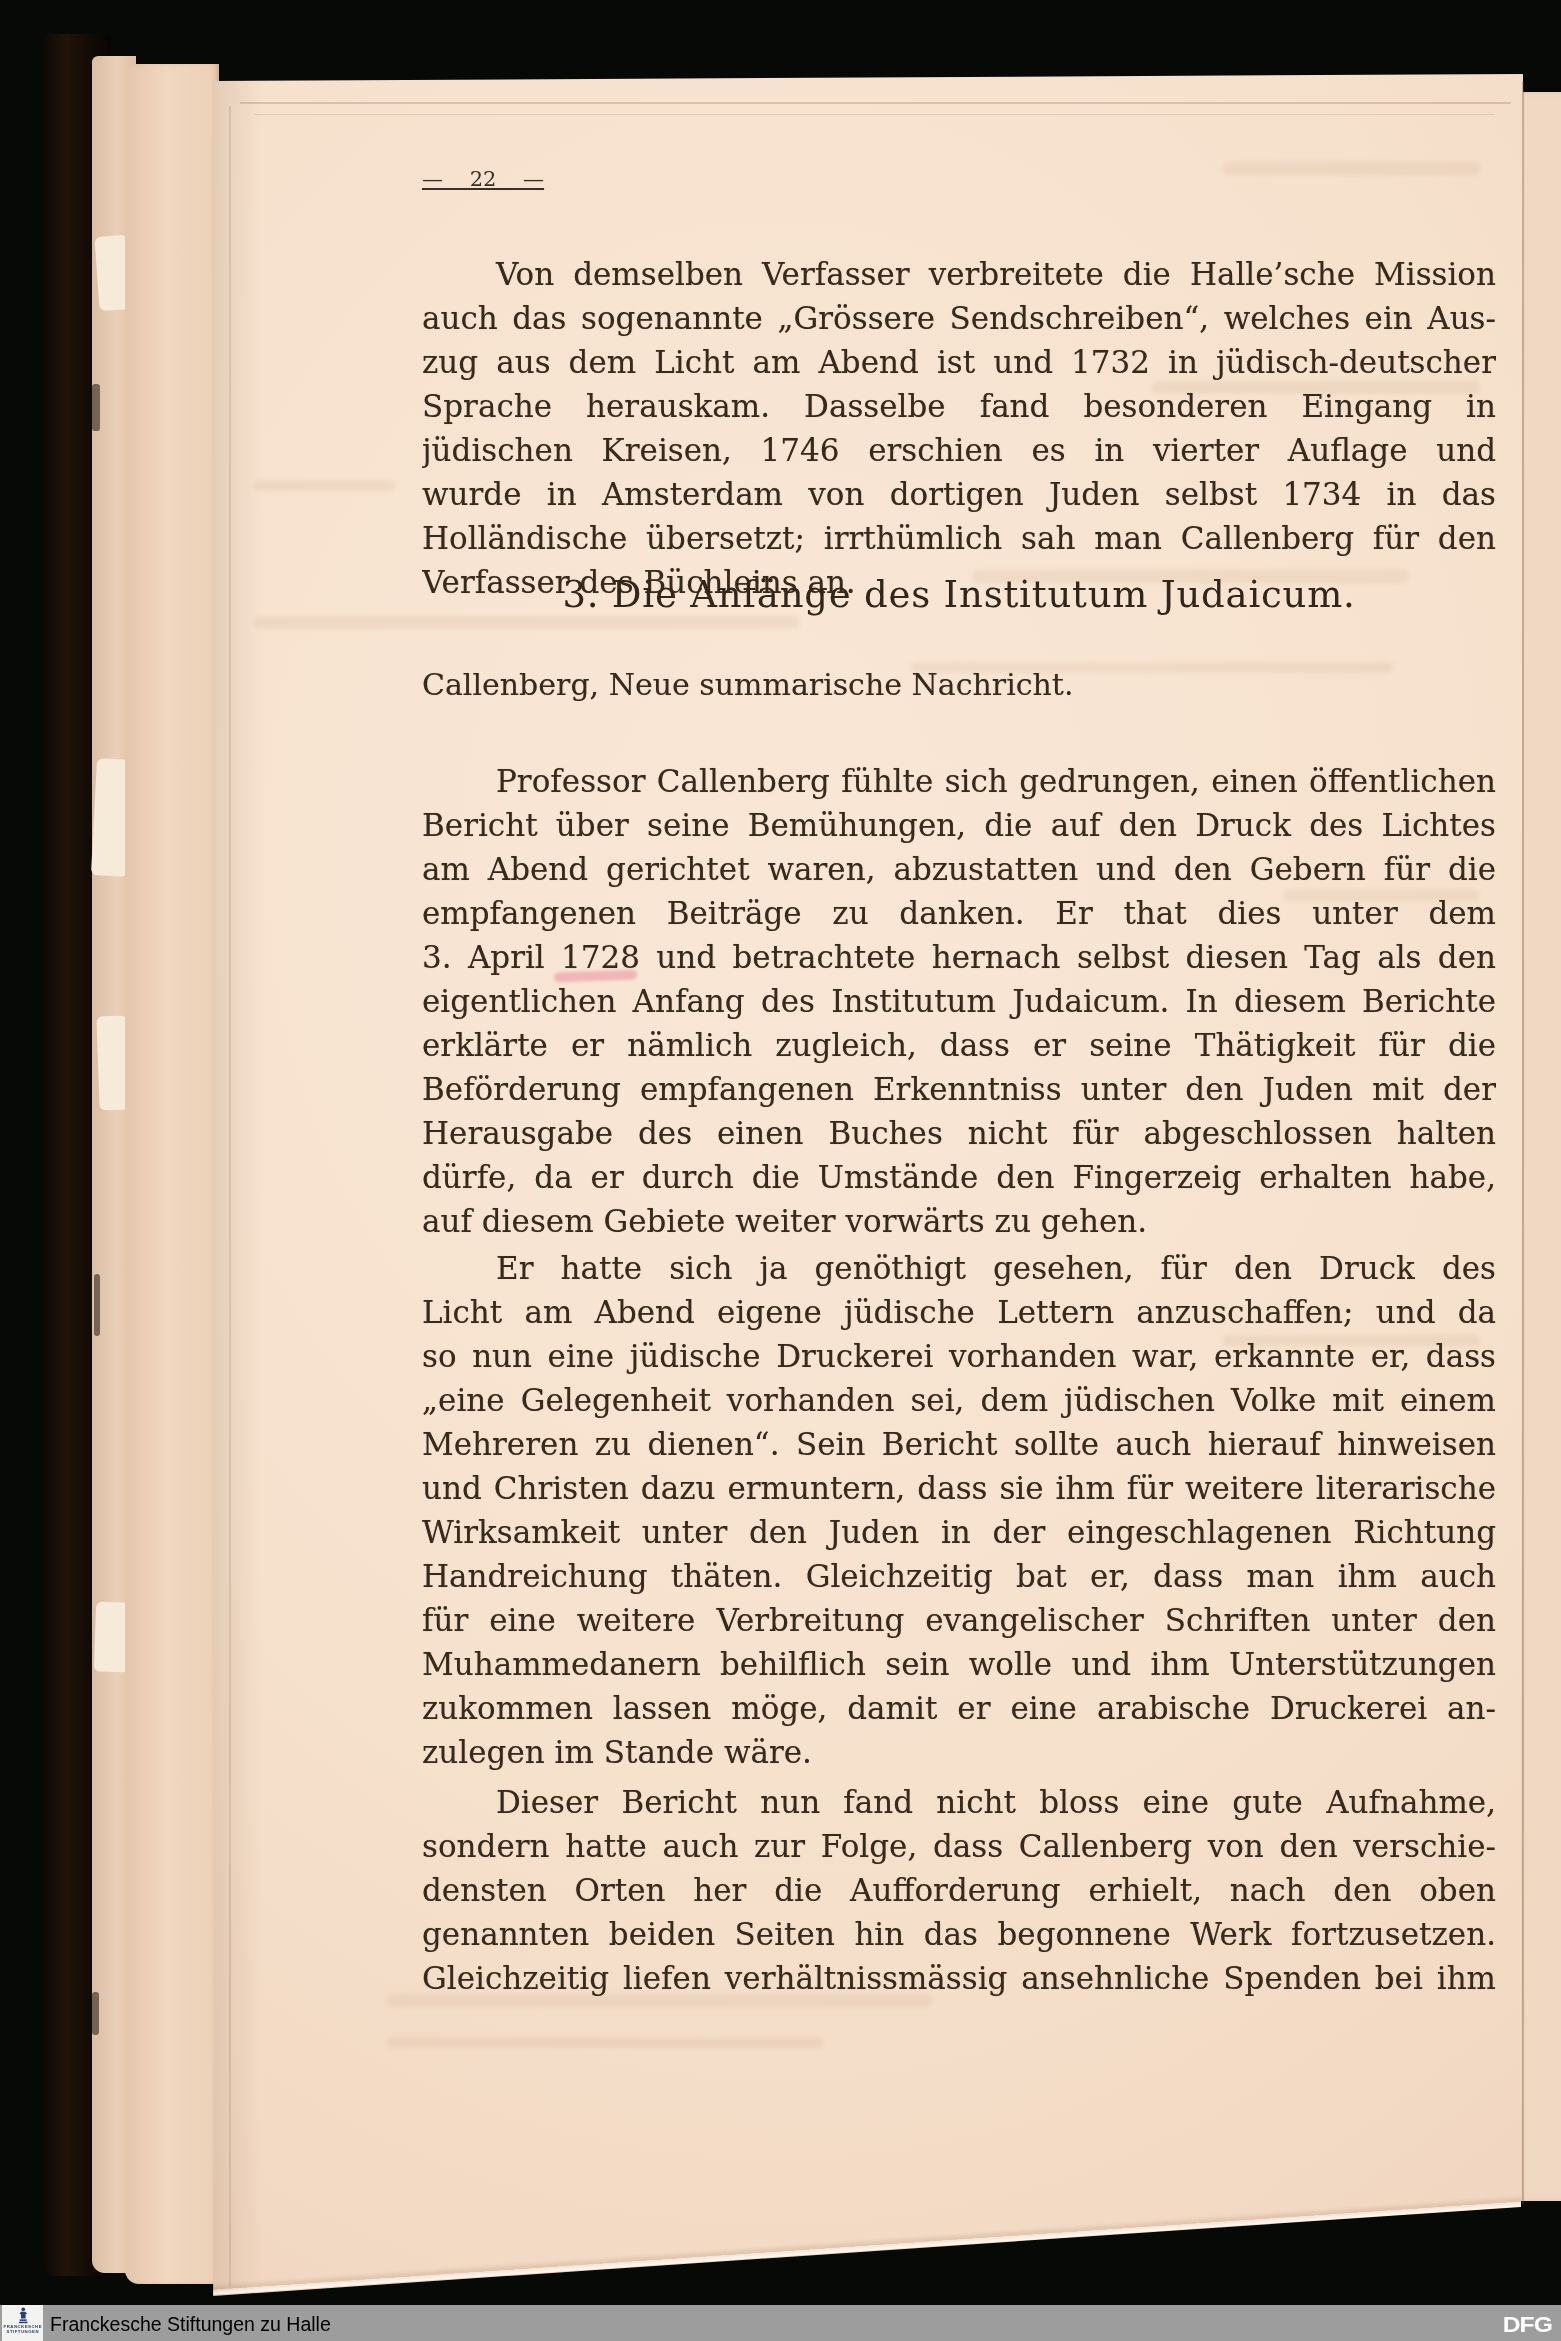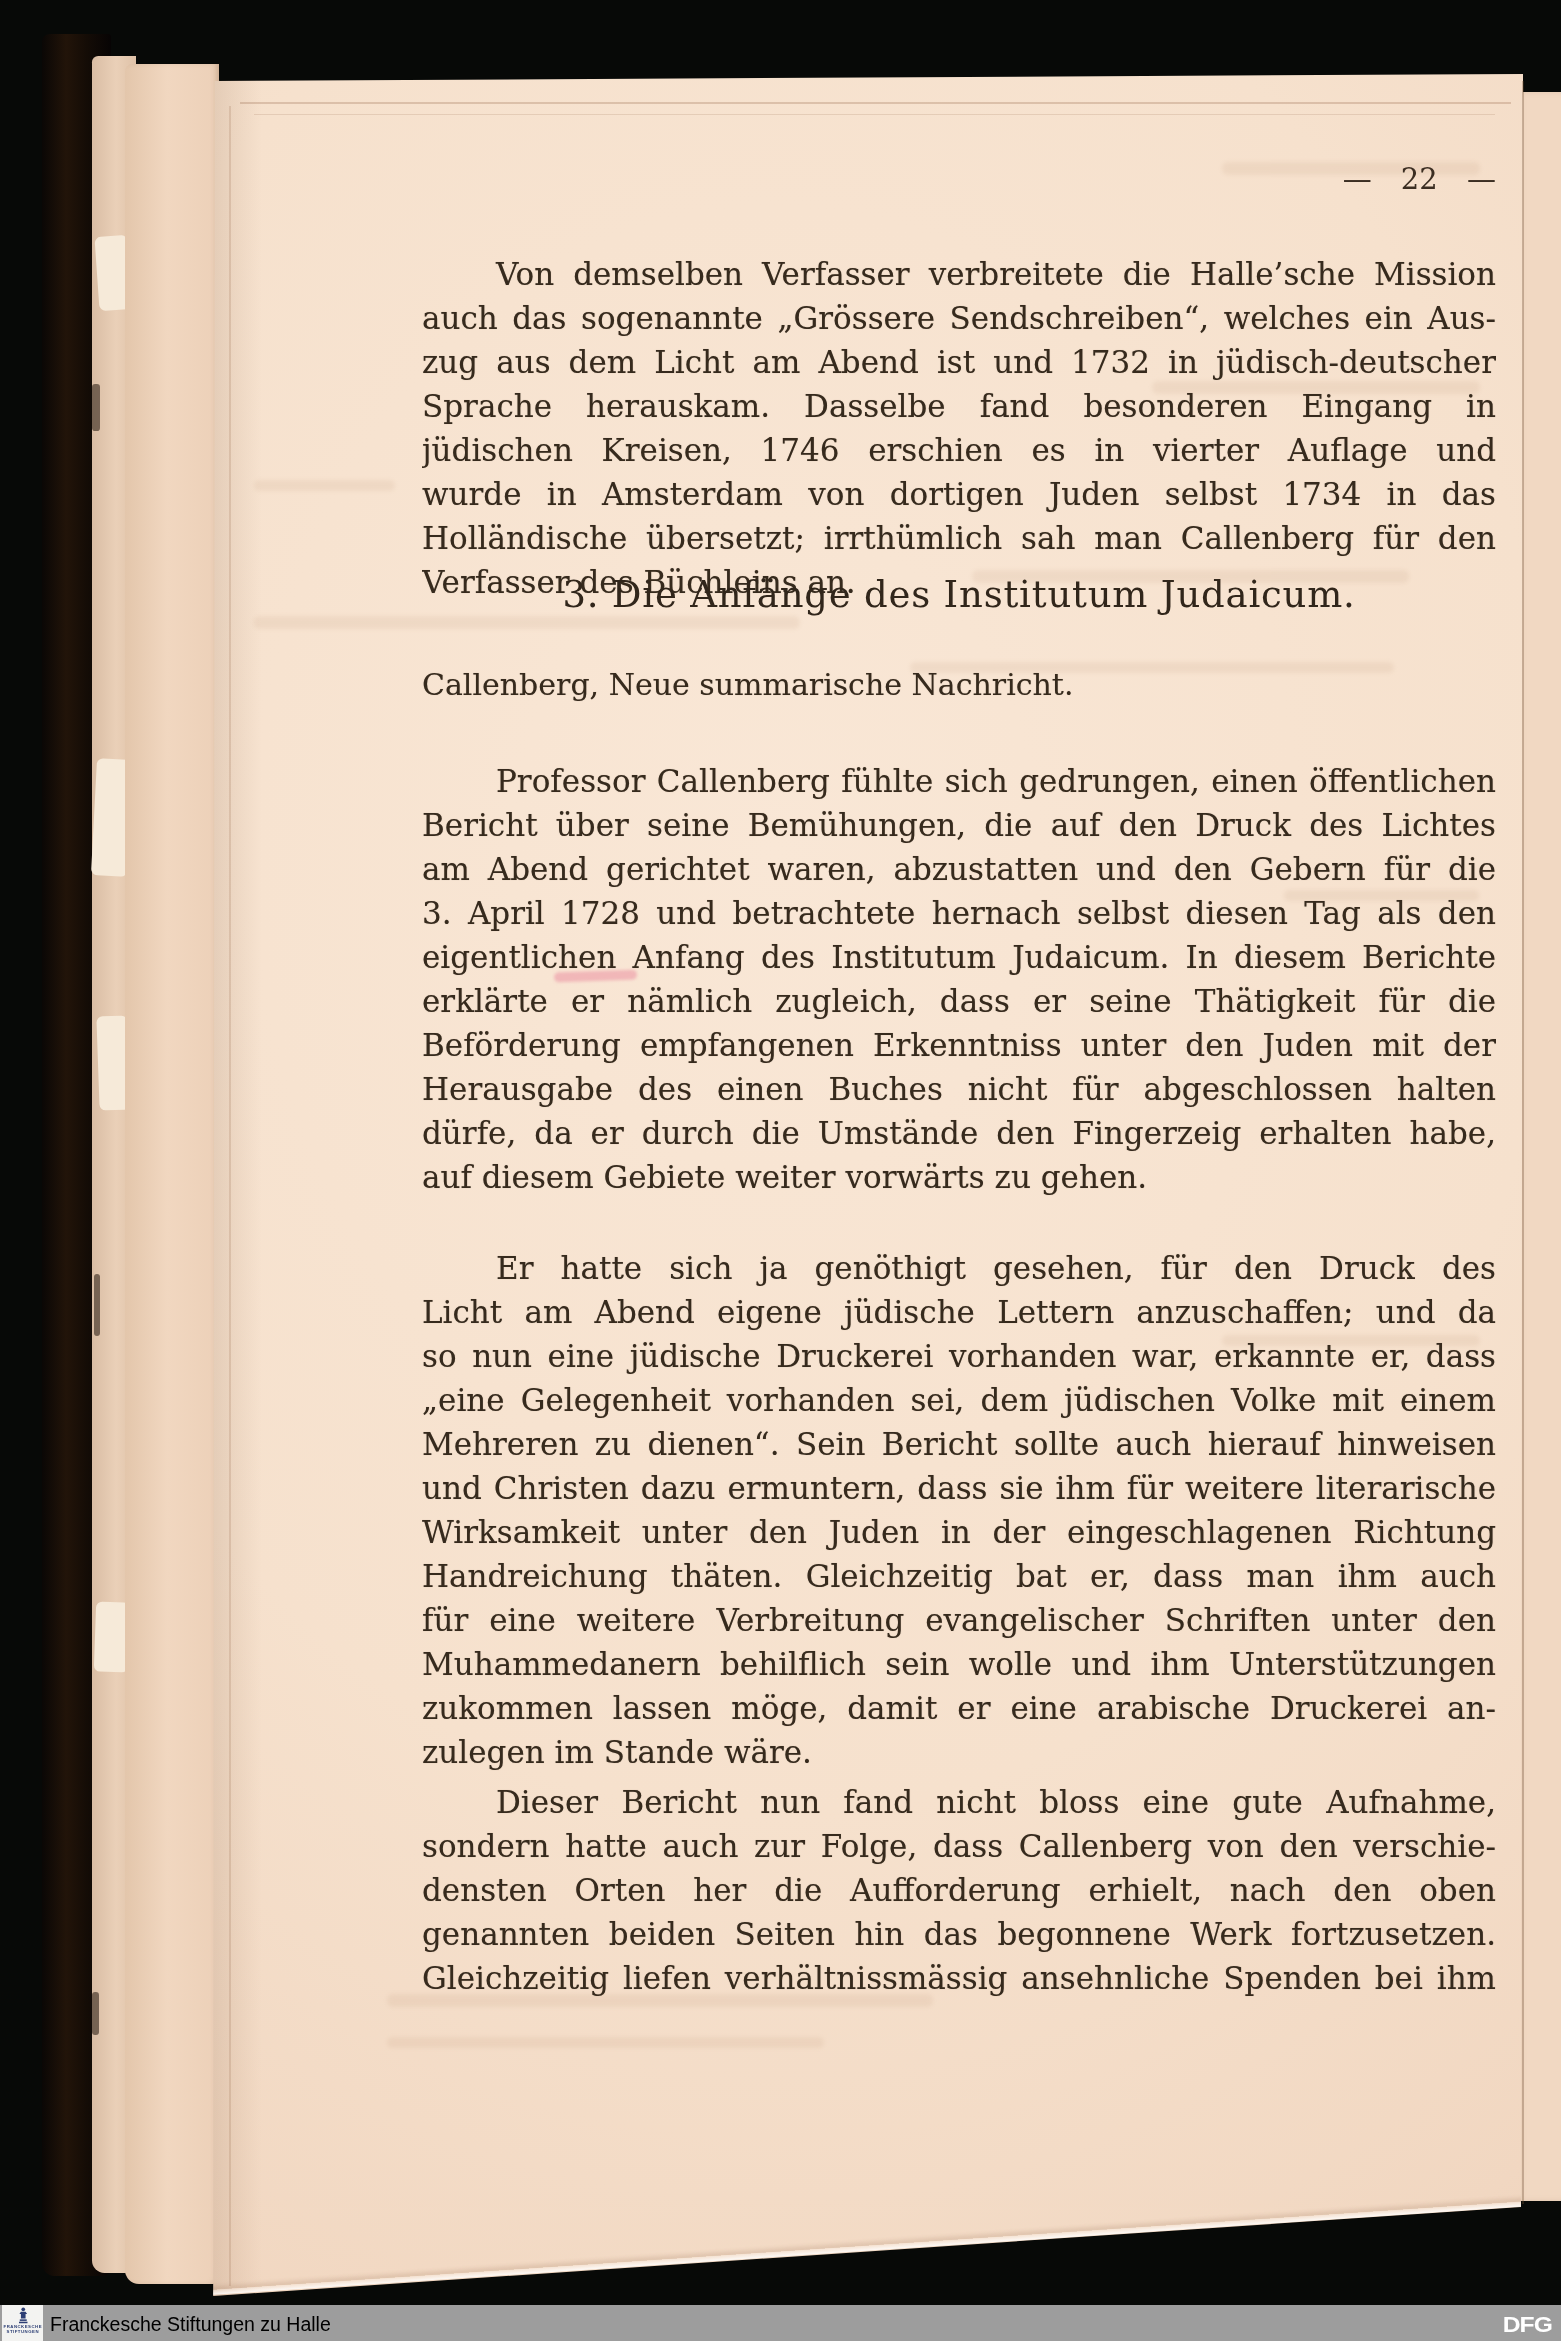--- a/index.html
+++ b/index.html
@@ -55,22 +55,22 @@
     position:absolute; left:1522px; top:81px; width:1.6px; height:2123px;
     background:rgba(110,75,50,.33);
   }
   
   .textcol {
     position:absolute; left:215px; top:0; width:1074px; height:100%;
     color:#362a1d;
   }
   .block { position:absolute; left:0; width:1074px; }
   .pagenum {
-    top:87px; text-align:right; font-size:29px; height:44px; line-height:44px;
-    word-spacing:20px; color:#3b2e22;
+    top:87px; text-align:left; font-size:21px; height:44px; line-height:44px;
+    word-spacing:20px; color:#3b2e22;text-decoration:underline;
   }
   .para { font-size:31px; }
   .line {
     height:44px; line-height:44px; overflow:hidden;
     text-align:justify; text-align-last:justify; text-justify:inter-word;
     text-shadow:0 0 0.8px rgba(54,42,29,.35);
   }
   .line.indent  { text-indent:74px; }
   .line.endline { text-align-last:left; }
   .p1 { top:164px;margin-top:18px; }
@@ -173,20 +173,21 @@
       <div class="block heading">3. Die Anfänge des Institutum Judaicum.</div>
 
       <div class="block para refs">
           <div class="line endline">Callenberg, Neue summarische Nachricht.</div>
         </div>
 
       <div class="block para p2">
           <div class="line indent">Professor Callenberg fühlte sich gedrungen, einen öffentlichen</div>
           <div class="line">Bericht über seine Bemühungen, die auf den Druck des Lichtes</div>
           <div class="line">am Abend gerichtet waren, abzustatten und den Gebern für die</div>
+          <div class="line">empfangenen Beiträge zu danken.  Er that dies unter dem</div>
           <div class="line">3. April 1728 und betrachtete hernach selbst diesen Tag als den</div>
           <div class="line">eigentlichen Anfang des Institutum Judaicum.  In diesem Berichte</div>
           <div class="line">erklärte er nämlich zugleich, dass er seine Thätigkeit für die</div>
           <div class="line">Beförderung empfangenen Erkenntniss unter den Juden mit der</div>
           <div class="line">Herausgabe des einen Buches nicht für abgeschlossen halten</div>
           <div class="line">dürfe, da er durch die Umstände den Fingerzeig erhalten habe,</div>
           <div class="line endline">auf diesem Gebiete weiter vorwärts zu gehen.</div>
         </div>
 
       <div class="block para p3">

